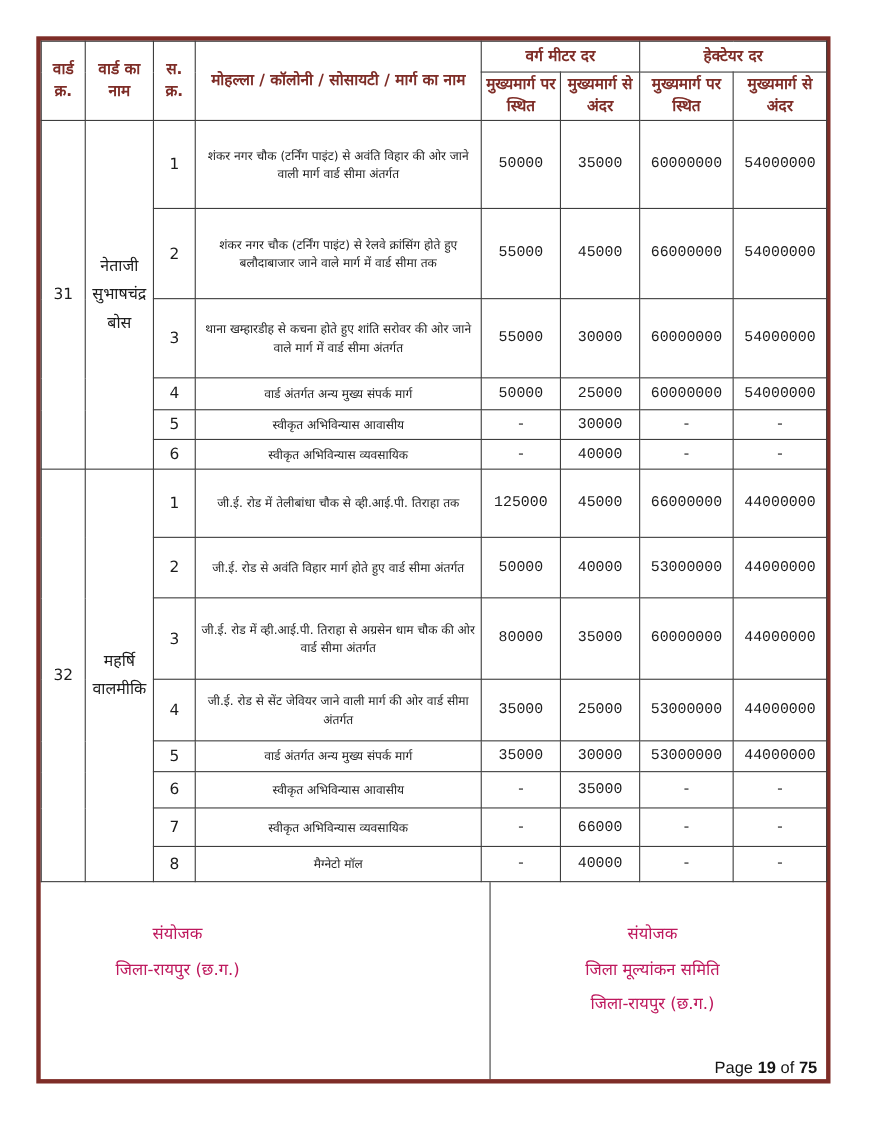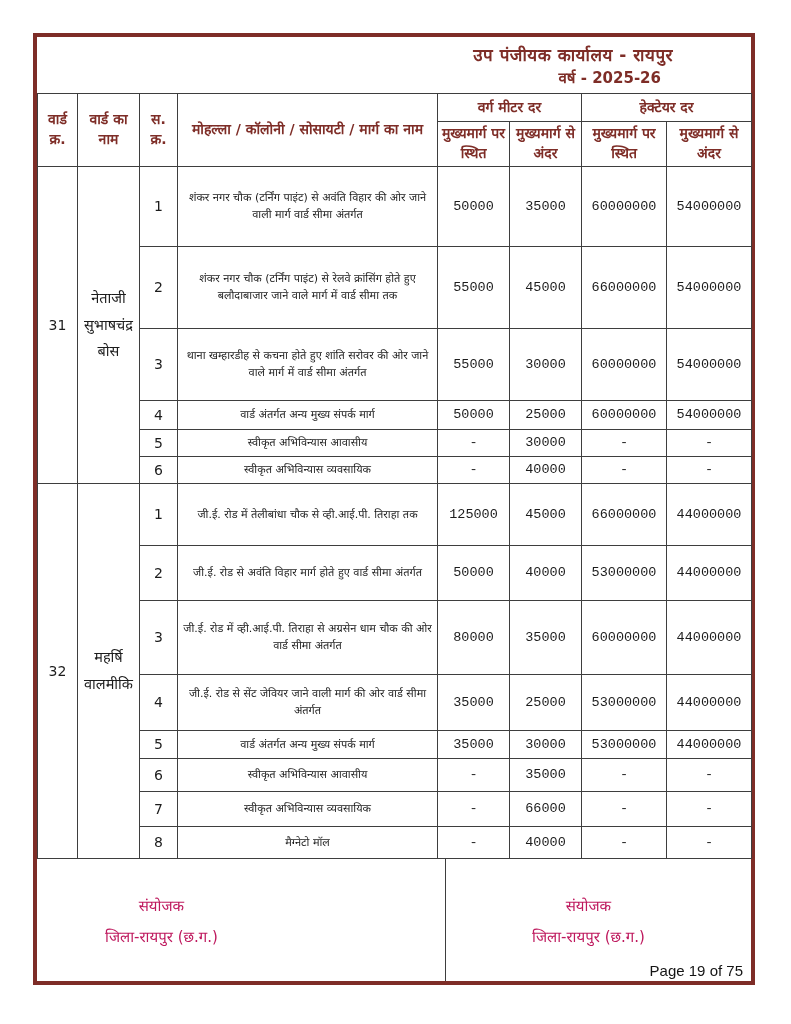--- a/index.html
+++ b/index.html
@@ -45,31 +45,27 @@
   }
   .sig{
     display:inline-block;text-align:center;font-size:15px;line-height:2.1;color:#be185d;
   }
   .left-block .sig{margin-left:68px;}
   .right-block .sig{margin-left:86px;}
   .page-label{
     position:absolute;right:8px;bottom:2px;font-size:15px;color:#141414;
     font-family:"Liberation Sans","DejaVu Sans",sans-serif;
   }
-  .page-label b{font-weight:normal;}
+  .page-label b{font-weight:bold;}
 </style>
 </head>
 <body>
 
 <div class="sheet">
 
-  <div class="doc-header">
-    <div class="office">उप पंजीयक कार्यालय - रायपुर</div>
-    <div class="year">वर्ष - 2025-26</div>
-  </div>
 
   <table class="rates">
     <colgroup>
       <col style="width:40px">
         <col style="width:62px">
         <col style="width:38px">
         <col style="width:260px">
       <col style="width:72px">
         <col style="width:72px">
         <col style="width:85px">
@@ -218,20 +214,21 @@
   <div class="footer">
     <div class="left-block">
       <div class="sig">
         <div>संयोजक</div>
         <div>जिला-रायपुर (छ.ग.)</div>
       </div>
     </div>
     <div class="right-block">
       <div class="sig">
         <div>संयोजक</div>
+        <div>जिला मूल्यांकन समिति</div>
         <div>जिला-रायपुर (छ.ग.)</div>
       </div>
       <div class="page-label">
         <span>Page</span>
         <b>19</b>
         <span>of</span>
         <b>75</b>
       </div>
     </div>
   </div>

